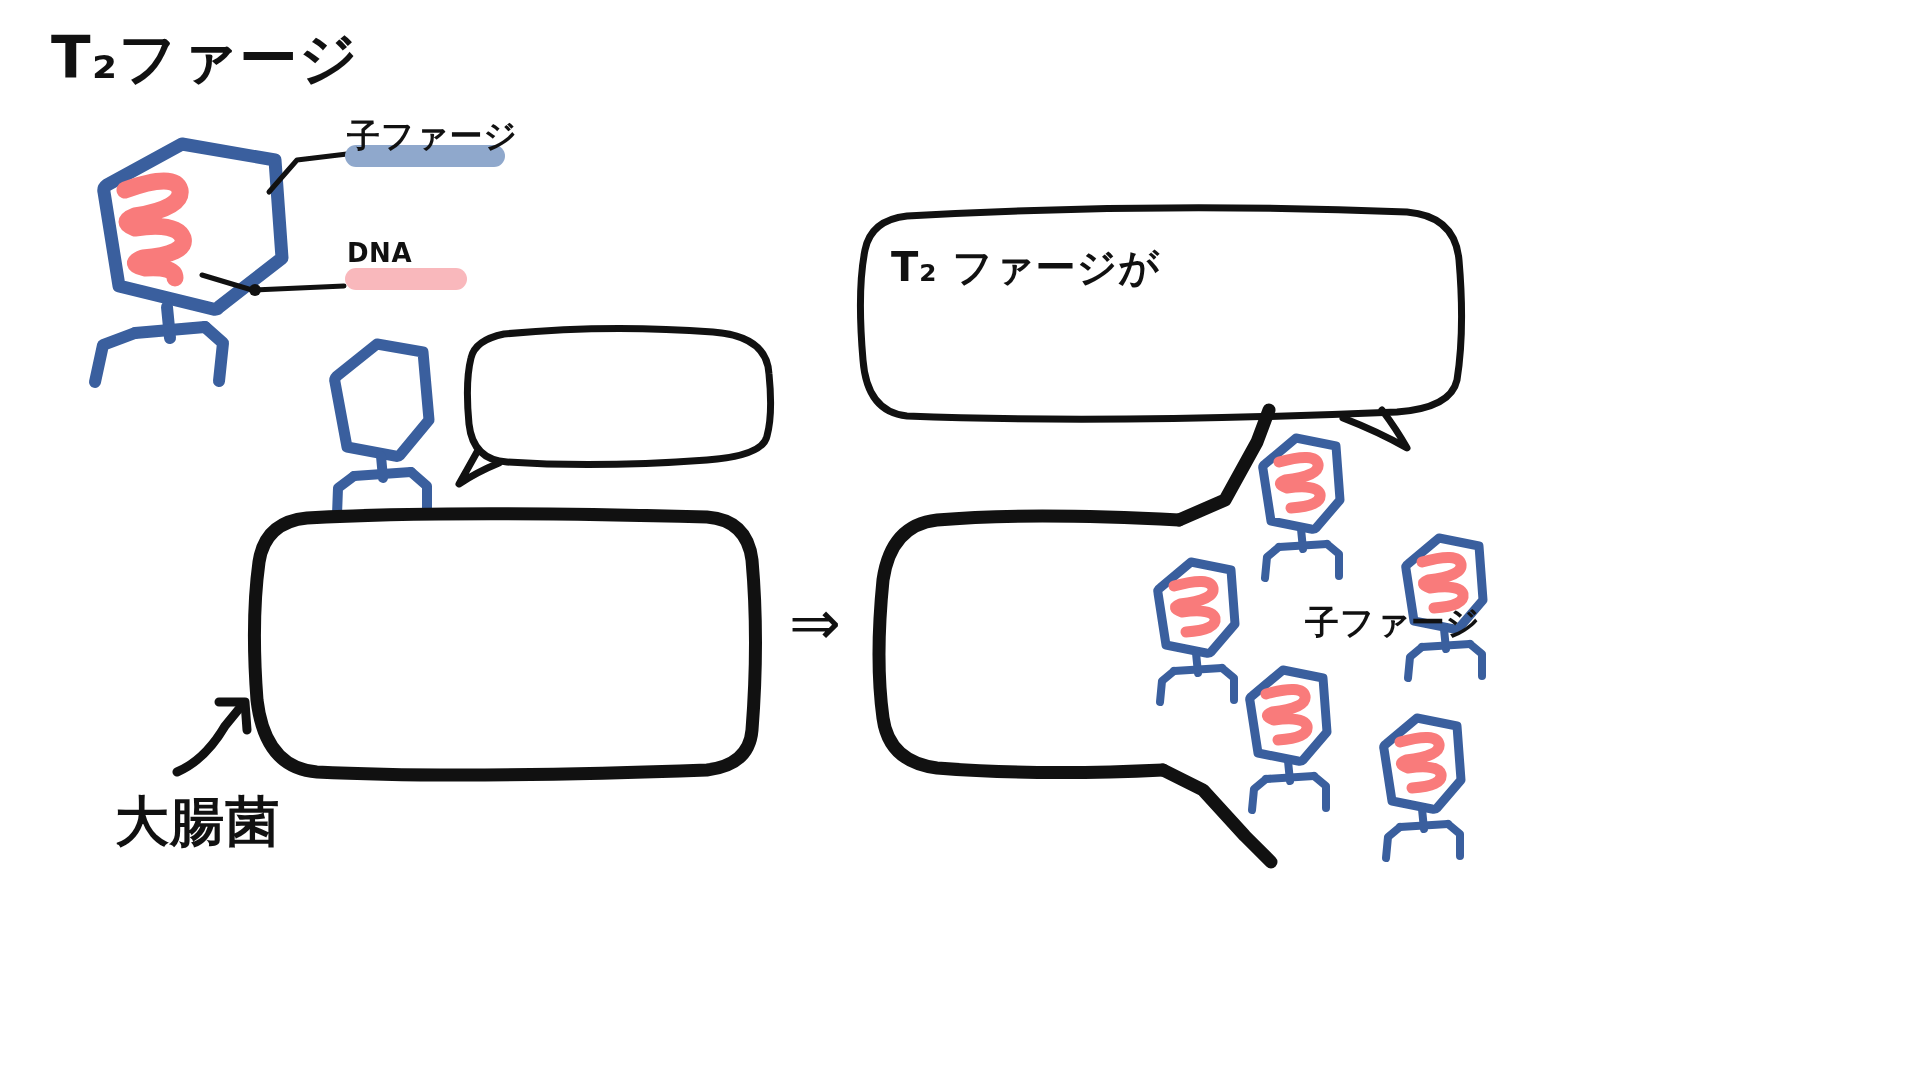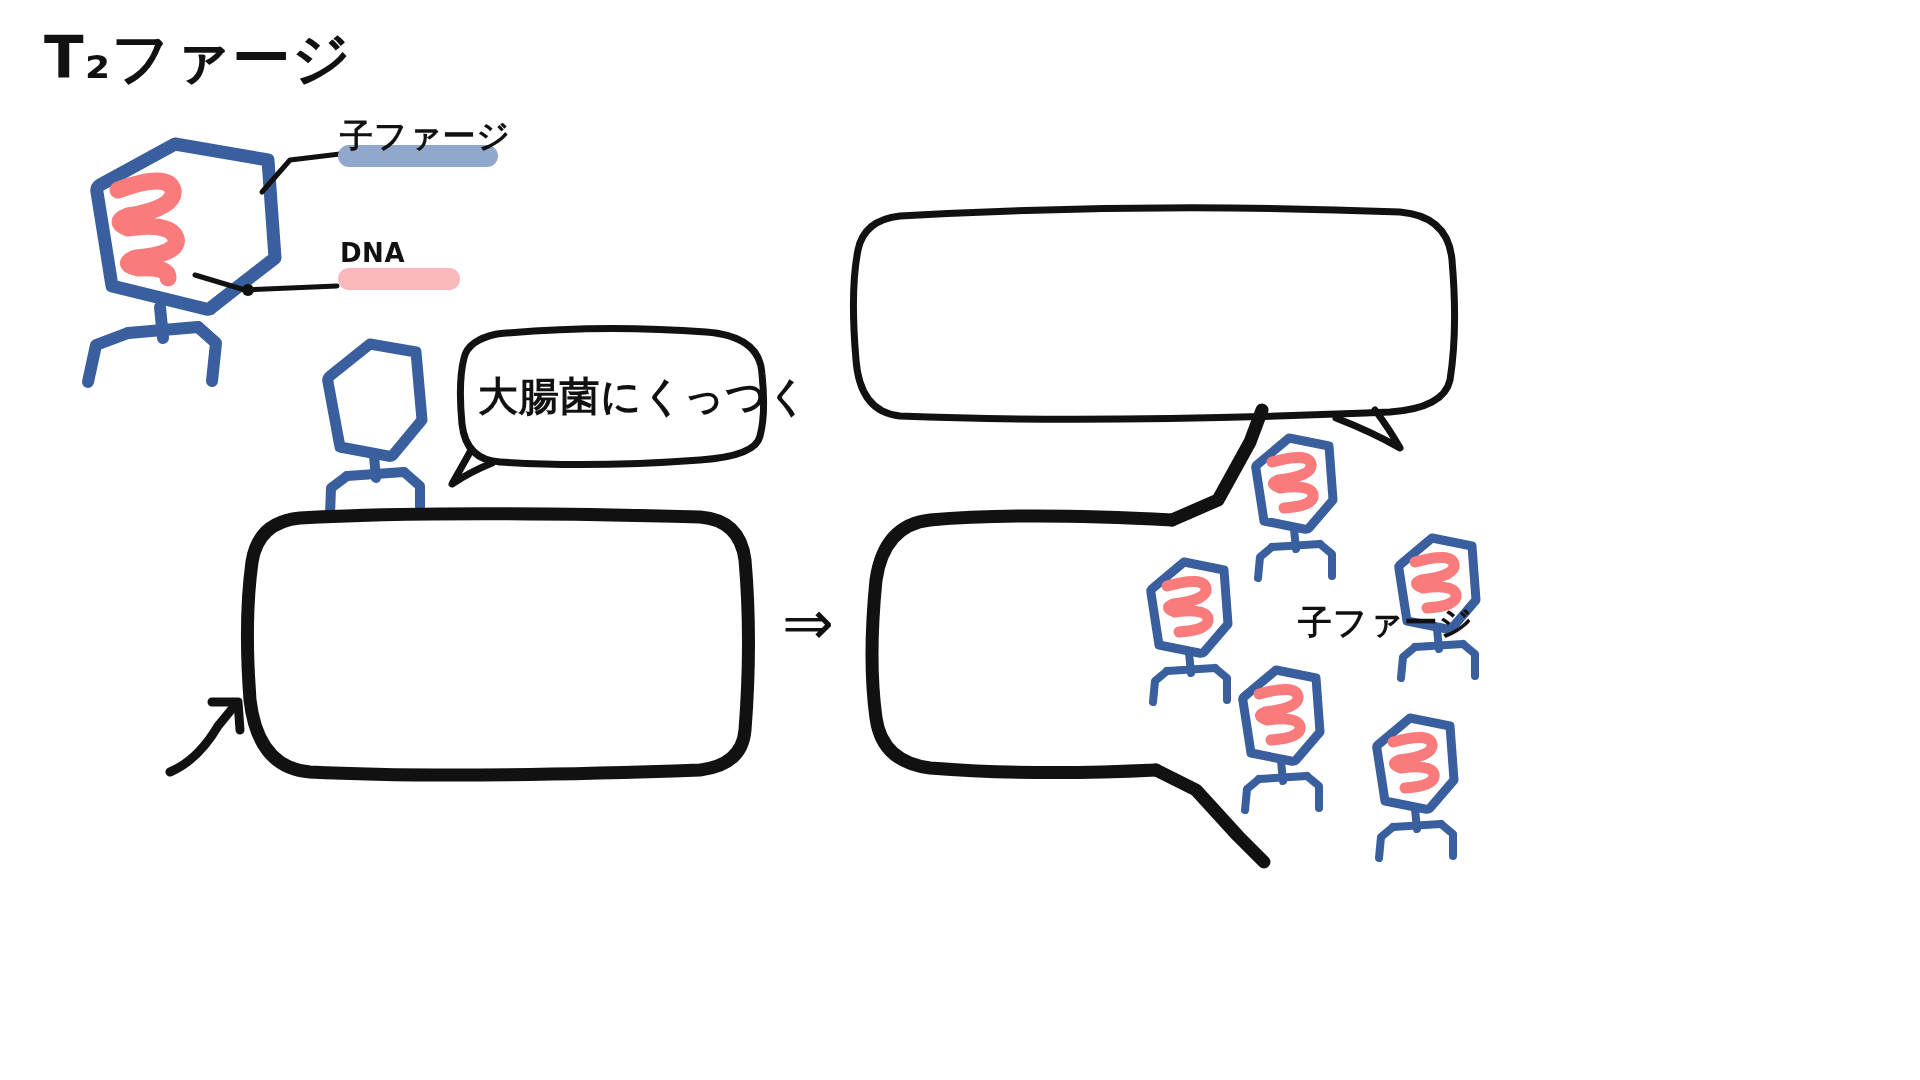--- a/index.html
+++ b/index.html
@@ -3,21 +3,21 @@
 <meta charset="utf-8">
 <style>
   html,body{margin:0;padding:0;}
   body{
     width:1920px;height:1080px;
     background:#ffffff;
     font-family:"DejaVu Sans","Liberation Sans",sans-serif;
     overflow:hidden;
     position:relative;
   }
-  #stage{position:absolute;left:0;top:0;width:1696px;height:1080px;}
+  #stage{position:absolute;left:7px;top:0;width:1696px;height:1080px;}
   svg.layer{position:absolute;left:0;top:0;width:1920px;height:1080px;}
   .txt{
     position:absolute;
     color:#111111;
     font-weight:700;
     white-space:nowrap;
     letter-spacing:0.02em;
     user-select:none;
   }
   .hl{position:absolute;border-radius:14px;}
@@ -143,22 +143,23 @@
 
   <div class="hl" style="left:338px;top:145px;width:160px;height:22px;background:#8fa8cc;"></div>
   <div class="hl" style="left:338px;top:268px;width:122px;height:22px;background:#f9b8bc;"></div>
 
   <div class="txt" style="left:44px;top:20px;font-size:58px;">T₂ファージ</div>
 
   <div class="txt" style="left:340px;top:114px;font-size:33px;">子ファージ</div>
 
   <div class="txt" style="left:340px;top:238px;font-size:26px;">DNA</div>
 
+  <div class="txt" style="left:108px;top:786px;font-size:54px;">大腸菌</div>
 
   <div class="txt" style="left:1254px;top:600px;font-size:34px;margin-left:44px;">子ファージ</div>
 
-  <div class="txt" style="left:478px;top:369px;font-size:40px;">大腸菌にくっつく</div>
 
+  <div class="txt" style="left:884px;top:240px;font-size:40px;">T₂ ファージが</div>
 
 
   <div class="txt" style="left:782px;top:586px;font-size:62px;font-weight:400;">⇒</div>
 
 </div>
 
 </body></html>

